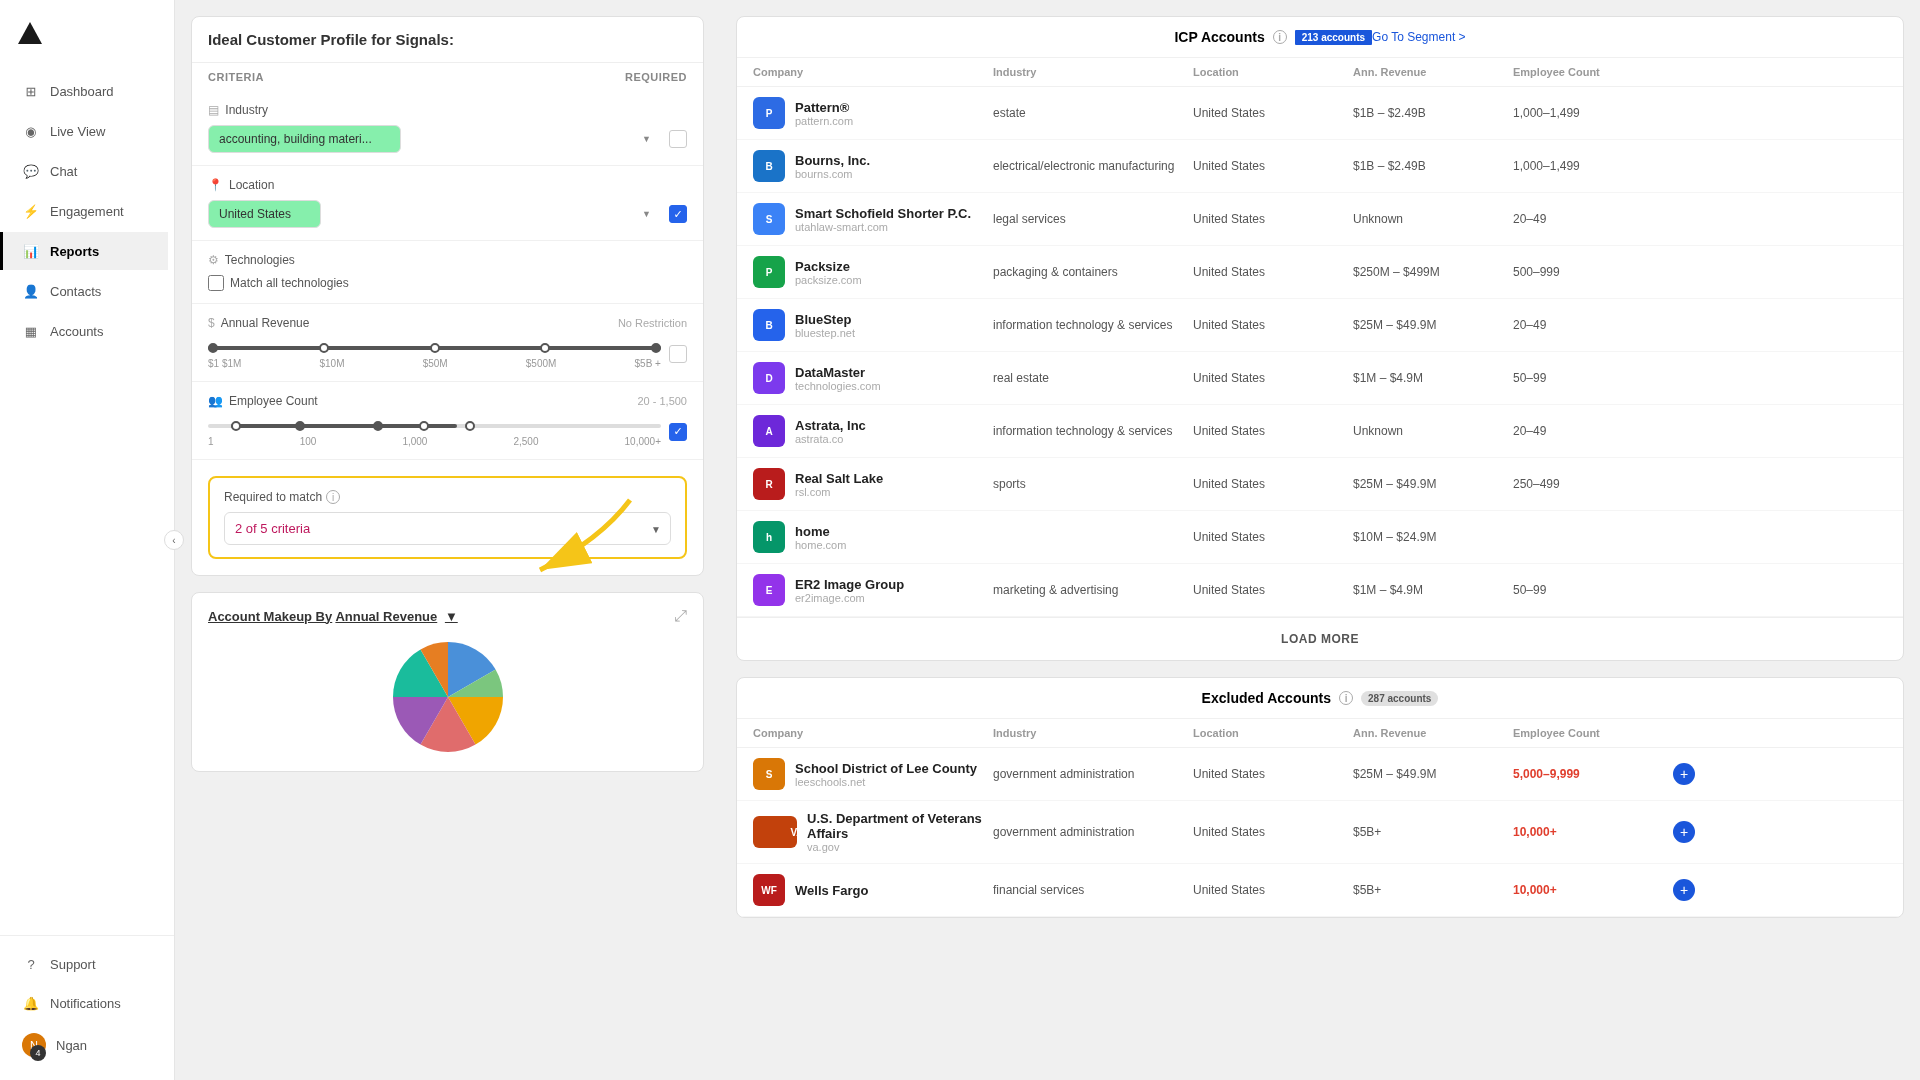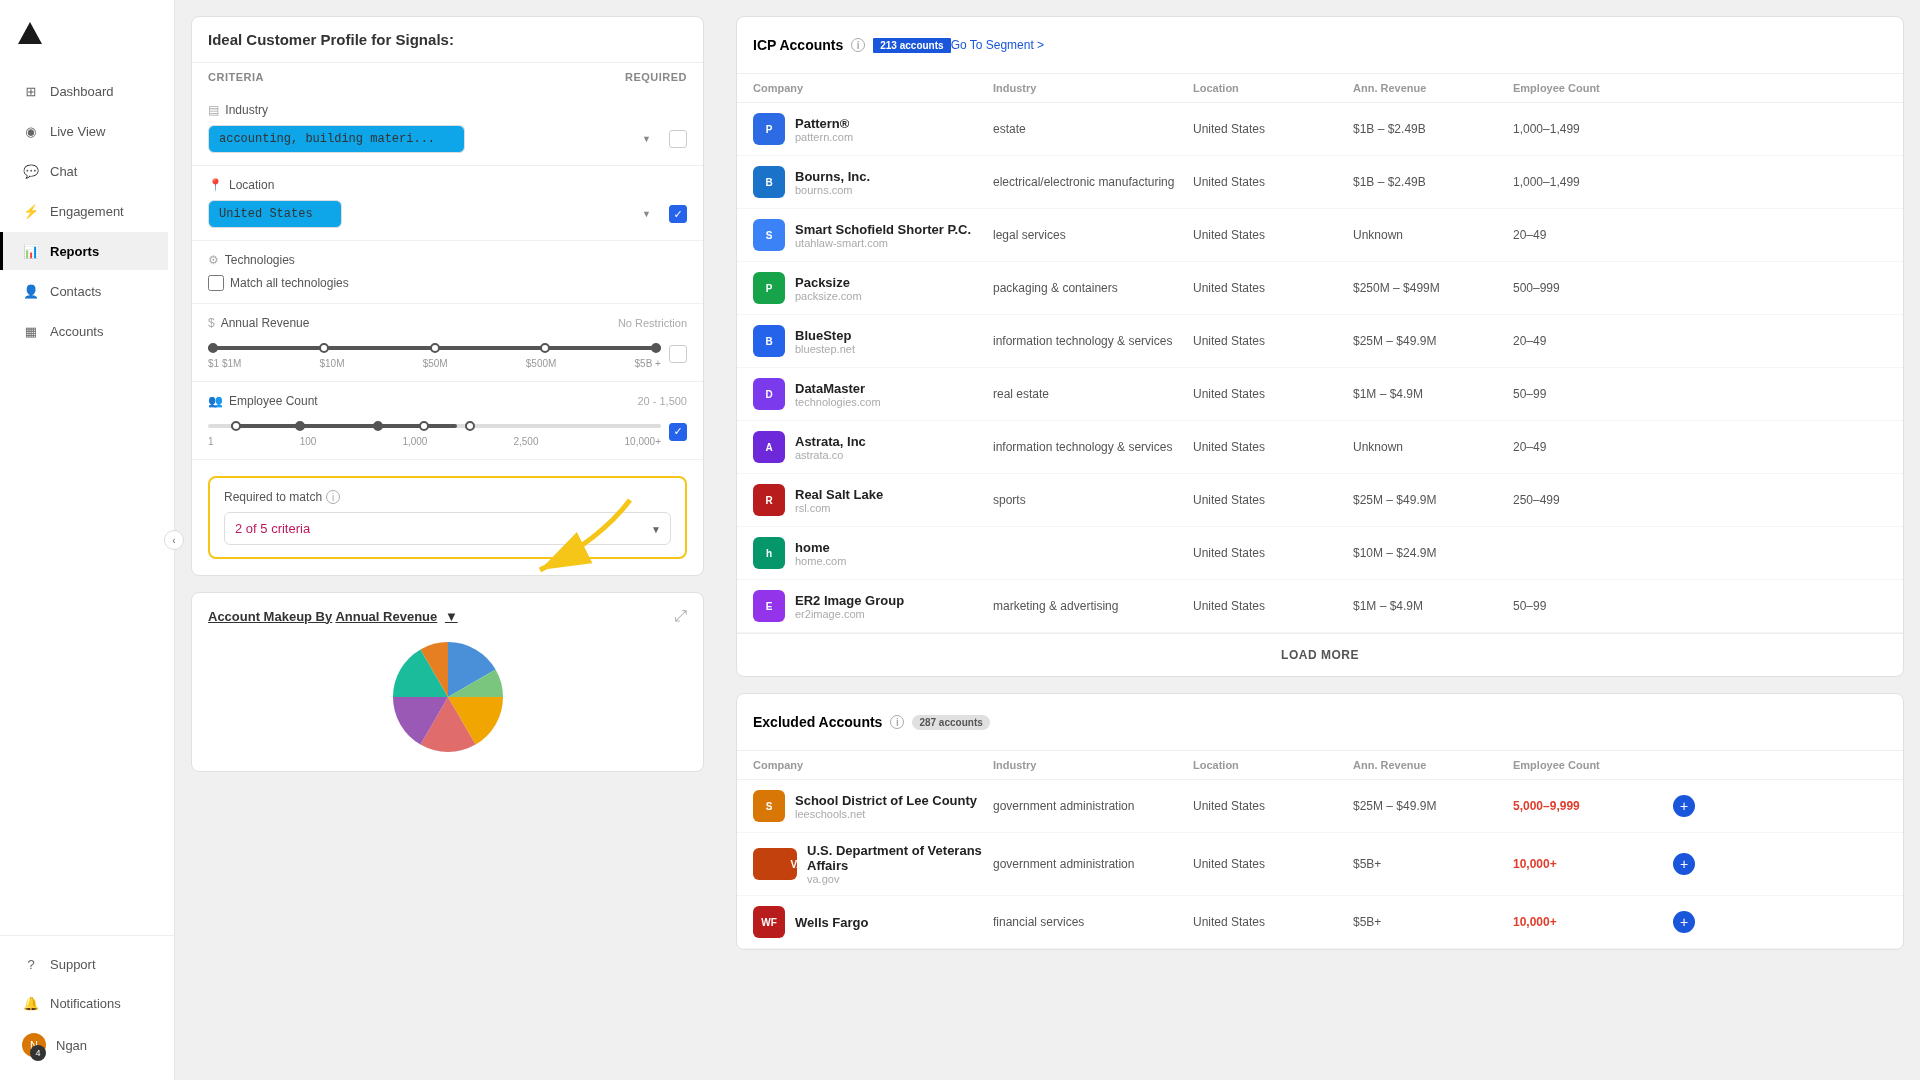--- a/index.html
+++ b/index.html
@@ -97,24 +97,23 @@
       align-items: center;
       gap: 8px;
     }
     .criteria-select {
       flex: 1;
       padding: 6px 10px;
       border: 1px solid #ddd;
       border-radius: 6px;
       font-size: 12px;
       color: #333;
-      background: #0ea5e9;
+      background: #86efac;
       appearance: none;
       cursor: pointer;
-      font-family: Liberation Mono, monospace;
     }
     .checkbox-container {
       width: 18px;
       height: 18px;
       border: 1px solid #ccc;
       border-radius: 3px;
       display: flex;
       align-items: center;
       justify-content: center;
       background: #fff;
@@ -255,23 +254,23 @@
 
     
     .accounts-card {
       background: #fff;
       border-radius: 8px;
       border: 1px solid #e0e0e0;
       overflow: hidden;
     }
     .accounts-header {
       display: flex;
-      justify-content: flex-start;
-      align-items: center;
-      padding: 20px 16px;
+      justify-content: center;
+      align-items: center;
+      padding: 12px 16px;
       border-bottom: 1px solid #f0f0f0;
     }
     .accounts-title {
       display: flex;
       align-items: center;
       gap: 8px;
       font-size: 14px;
       font-weight: 600;
     }
     .count-badge {

